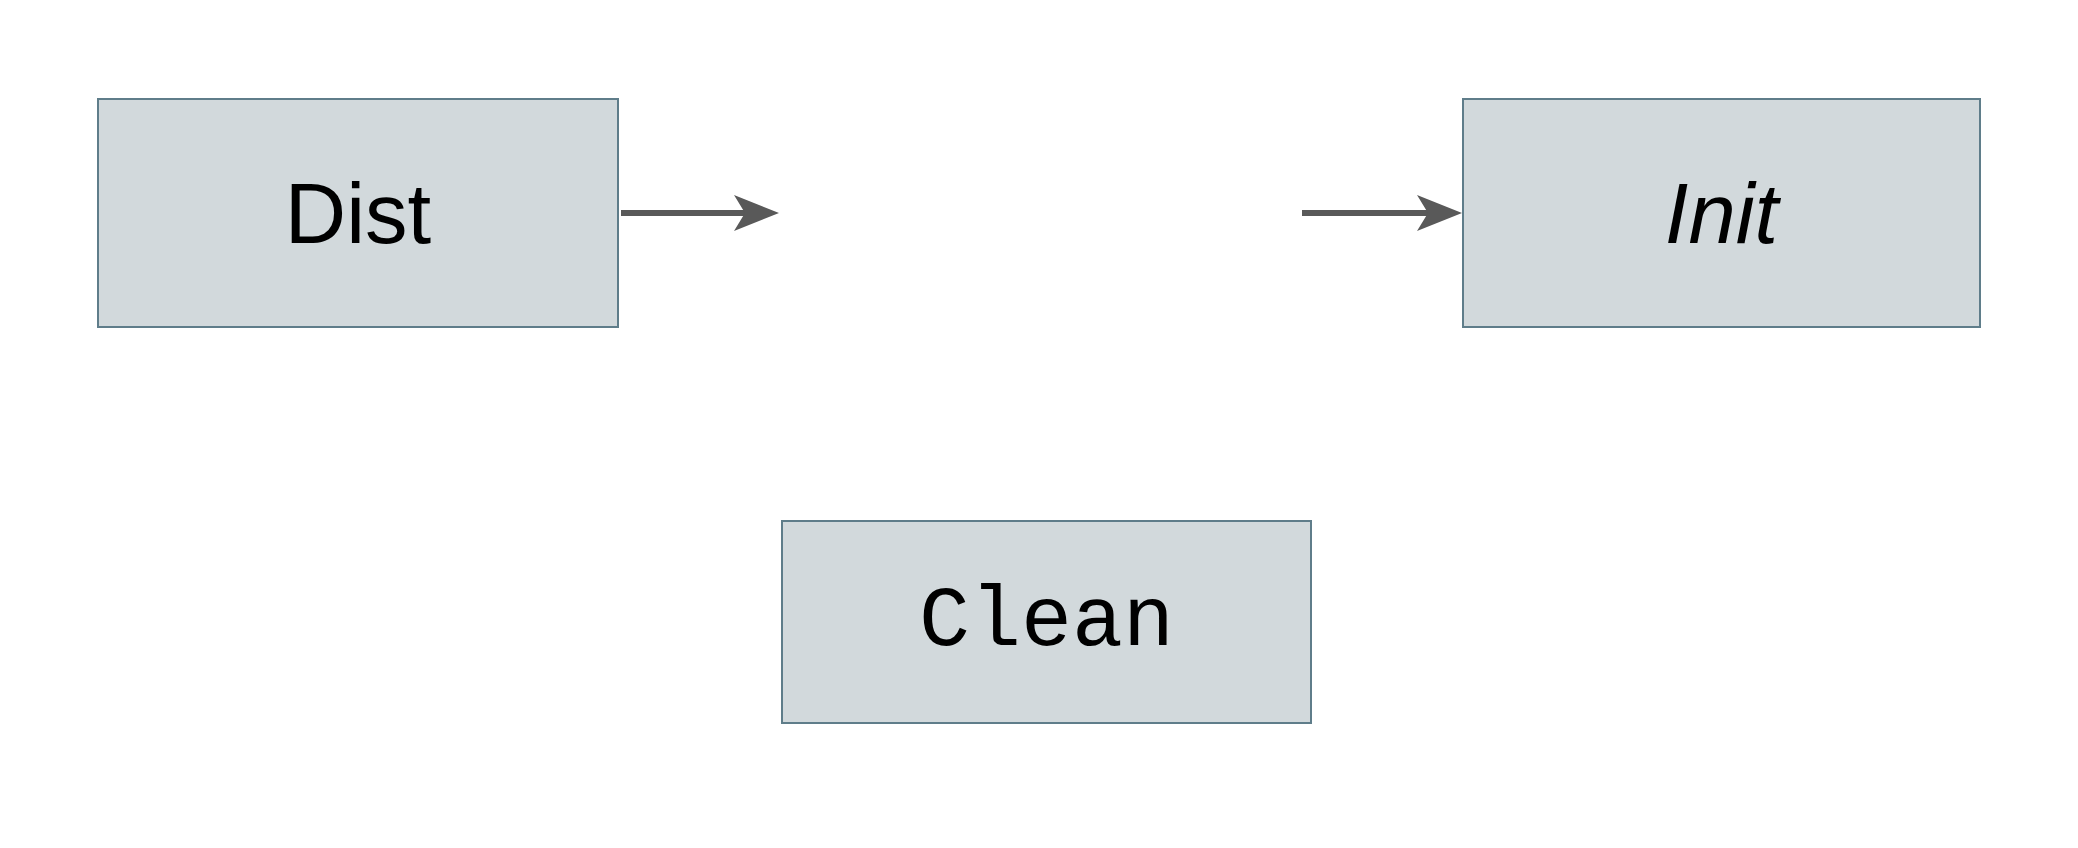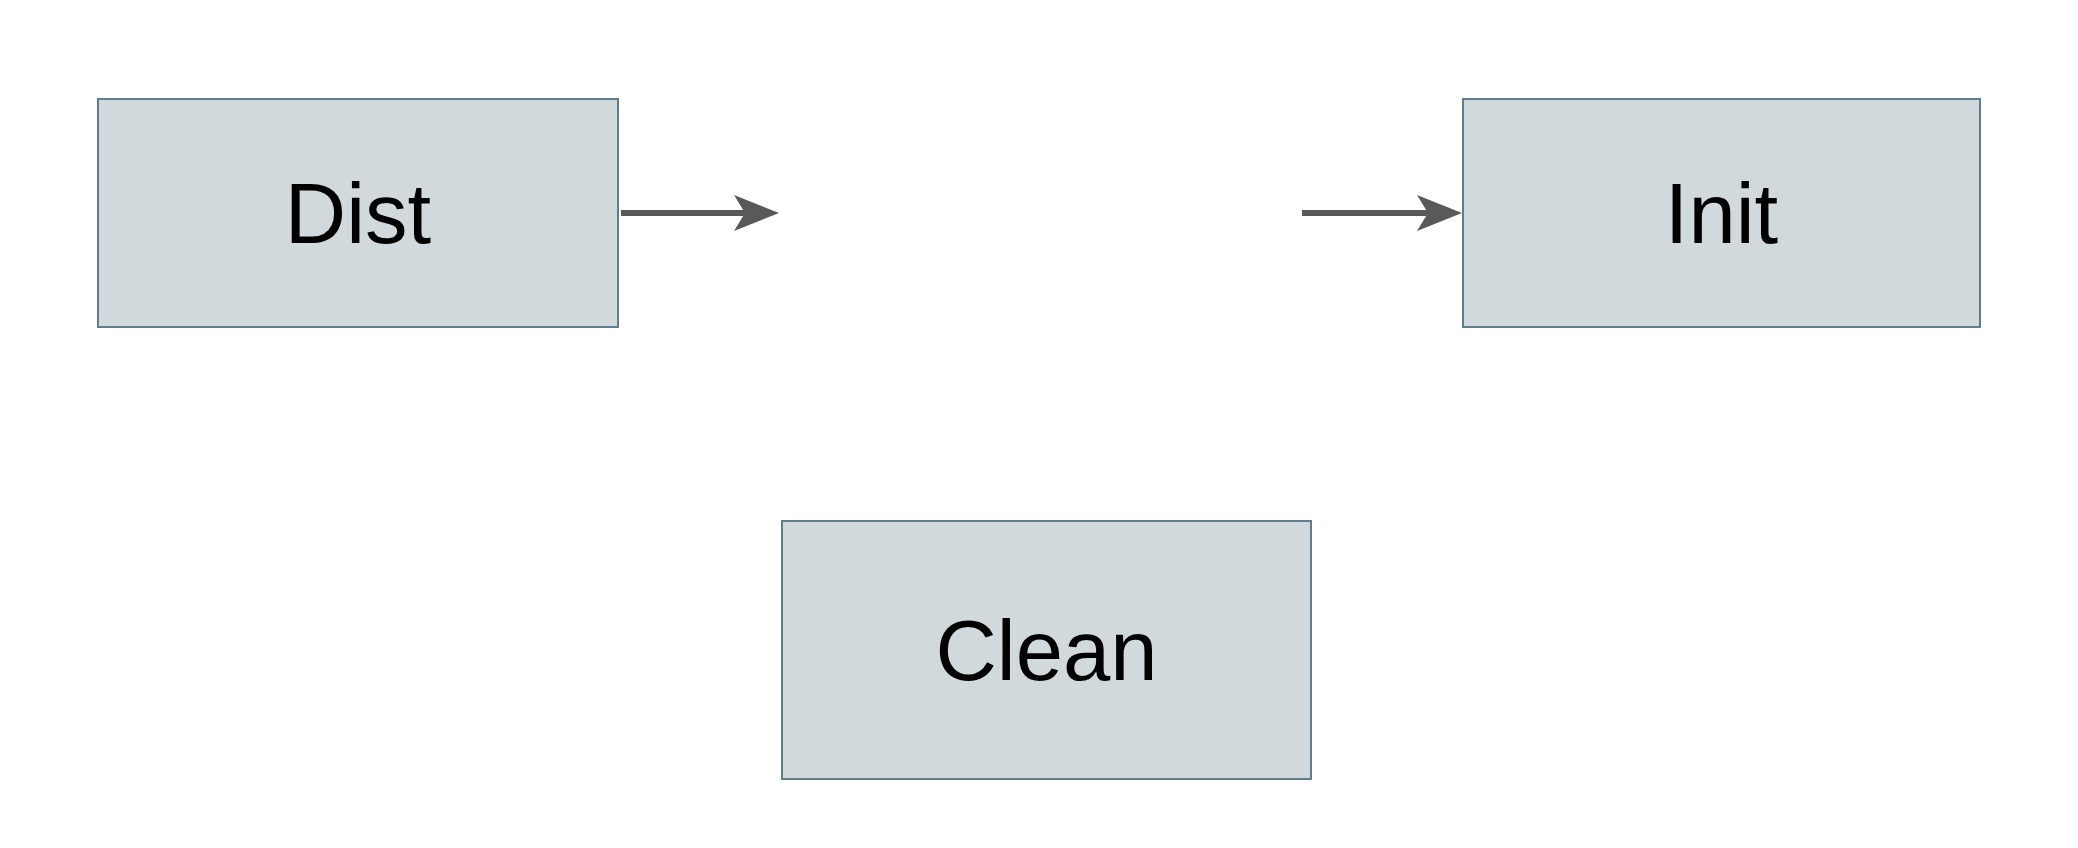--- a/index.html
+++ b/index.html
@@ -56,21 +56,21 @@
       <line x1="1278" y1="213" x2="1405" y2="213" stroke="#595959"></line>
       <polygon points="1438,213 1393,195 1404,213 1393,231" fill="#595959"></polygon>
     </g>
   </svg>
 
   <div class="node" style="left:73px; top:98px; width:522px; height:230px;">
     <span class="node-label">Dist</span>
   </div>
 
 
-  <div class="node" style="left:1438px; top:98px; width:519px; height:230px;">
+  <div class="node" style="left:1438px; top:98px; width:519px; height:230px;font-style:italic;">
     <span class="node-label">Init</span>
   </div>
 
-  <div class="node" style="left:757px; top:520px; width:531px; height:260px;">
+  <div class="node" style="left:757px; top:520px; width:531px; height:204px;font-family:Liberation Mono, monospace;">
     <span class="node-label">Clean</span>
   </div>
 
 </div>
 
 </body></html>

